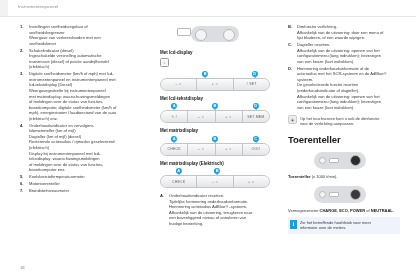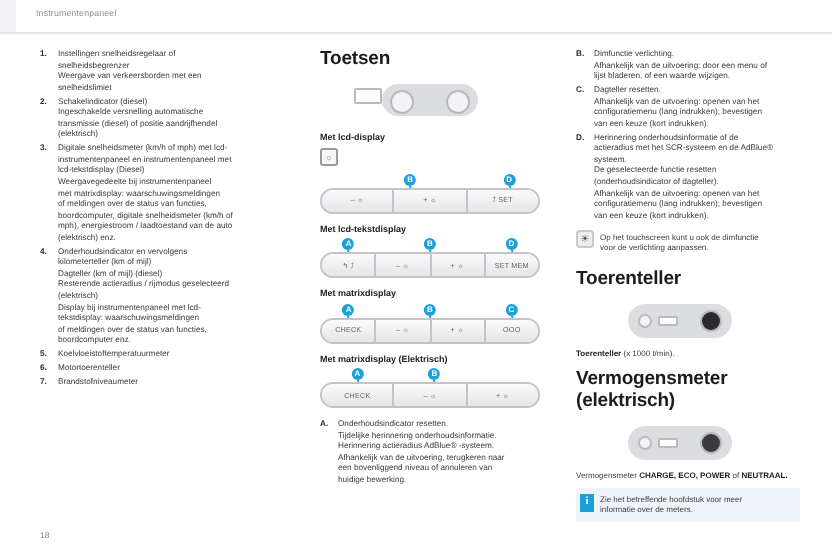--- a/index.html
+++ b/index.html
@@ -370,21 +370,20 @@
         </li>
         <li>
           <span class="num">7.</span>
           <span class="line">Brandstofniveaumeter</span>
         </li>
       </ol>
   </div>
 
   <div class="col col-mid">
 
-    <div class="h1">Toetsen</div>
 
     <div class="cluster-fig">
       <div class="cluster-body"></div>
       <div class="cluster-screen"></div>
     </div>
 
     <div id="mid-sections">
         <div class="h3">Met lcd-display</div>
         <div class="lone-key">
           <span class="glyph">☼</span>
@@ -526,21 +525,20 @@
         <div class="gauge-small"></div>
         <div class="gauge-slot"></div>
         <div class="gauge-dial"></div>
       </div>
     </div>
     <div class="fig-caption">
       <b>Toerenteller</b>
       <span>(x 1000 t/min).</span>
     </div>
 
-    <div class="h1">Vermogensmeter (elektrisch)</div>
     <div class="gauge-fig">
       <div class="gauge-body">
         <div class="gauge-small"></div>
         <div class="gauge-slot"></div>
         <div class="gauge-dial light"></div>
       </div>
     </div>
     <div class="fig-caption">
       <span>Vermogensmeter</span>
       <b>CHARGE, ECO, POWER</b>

